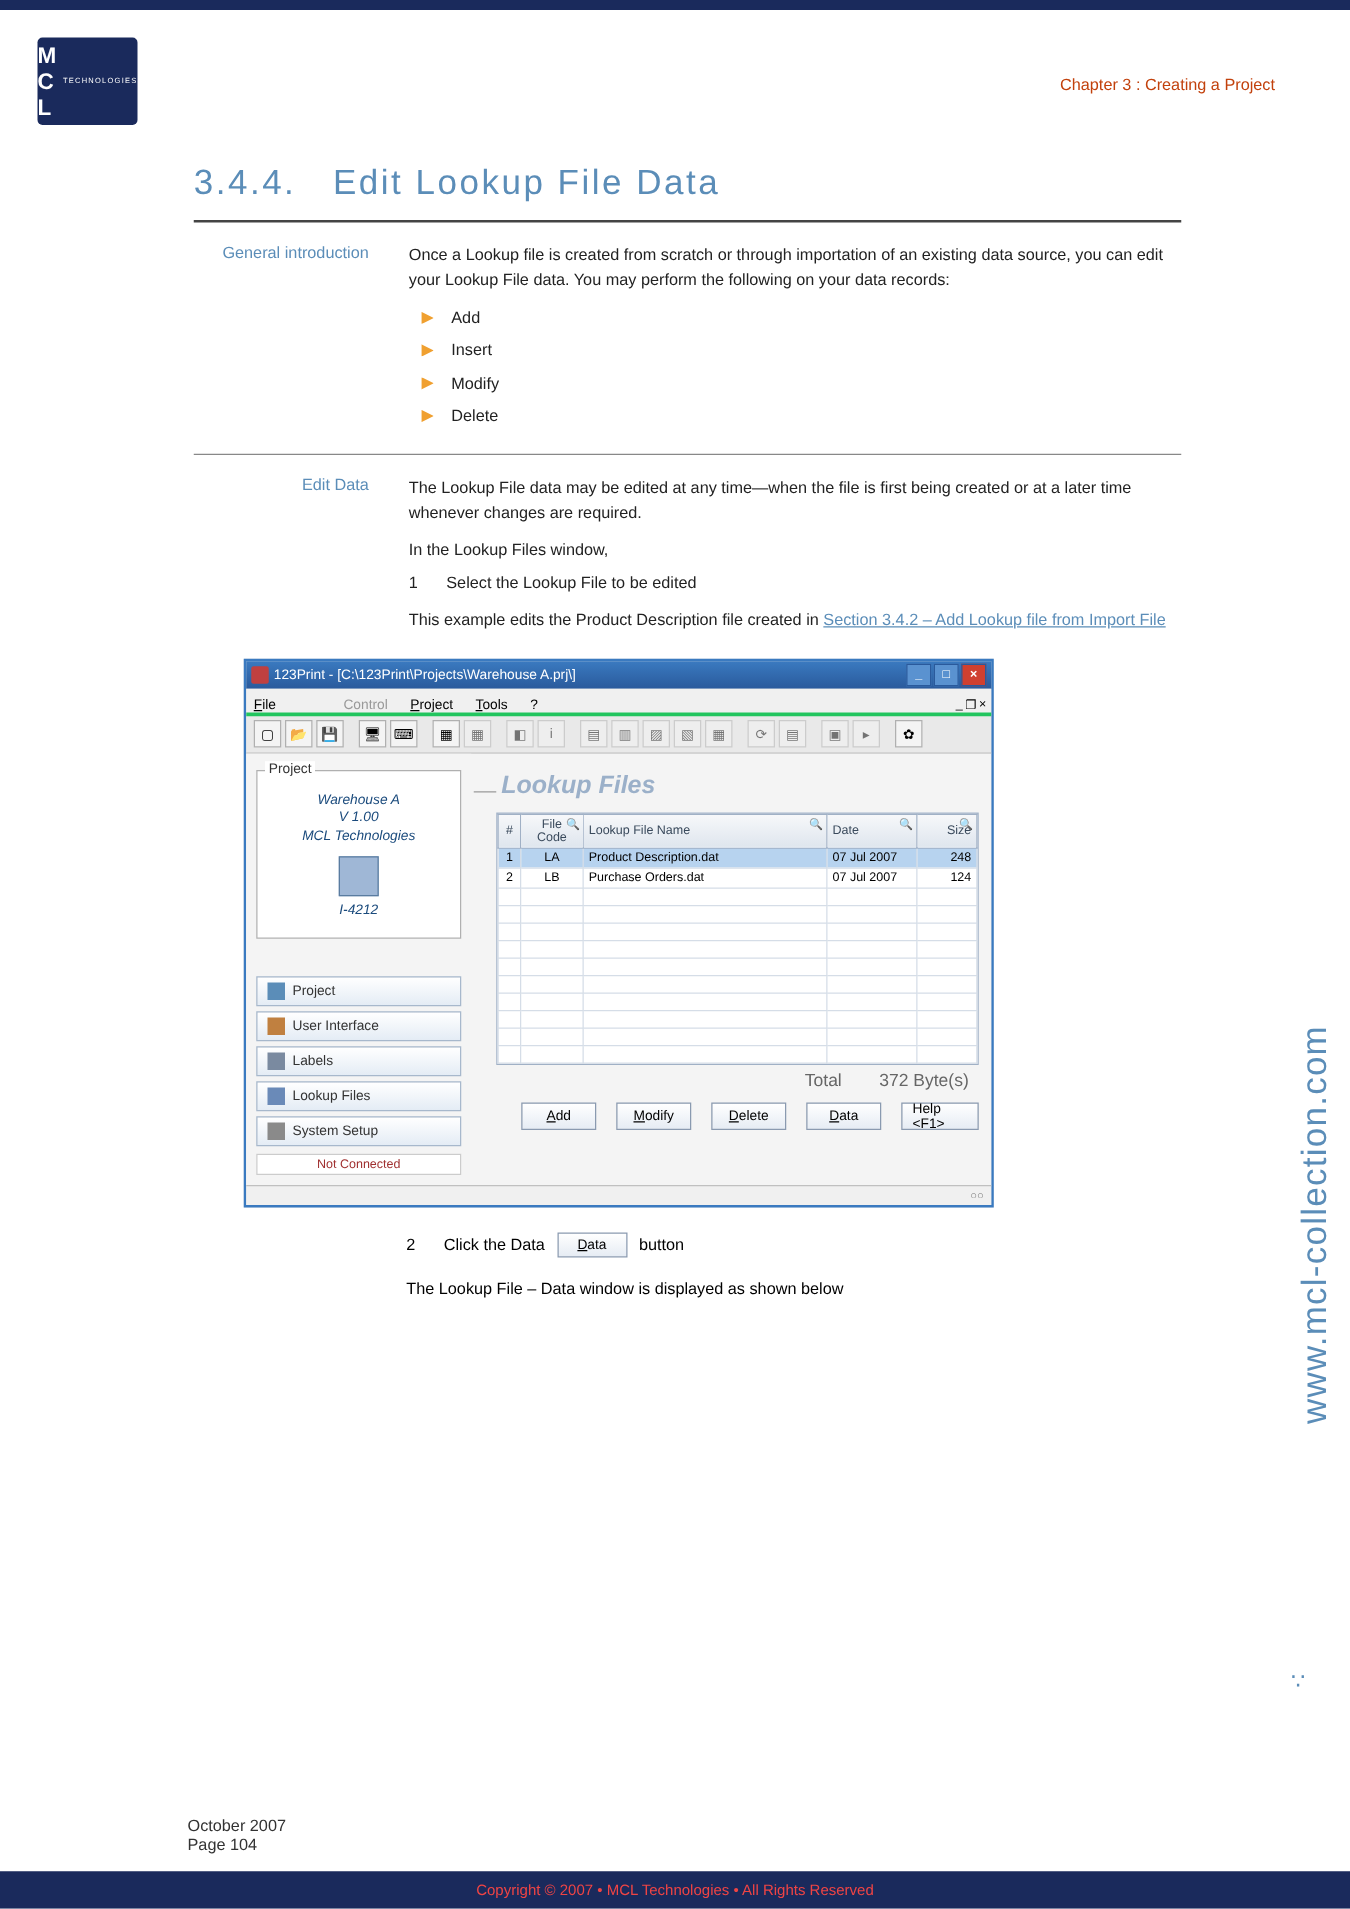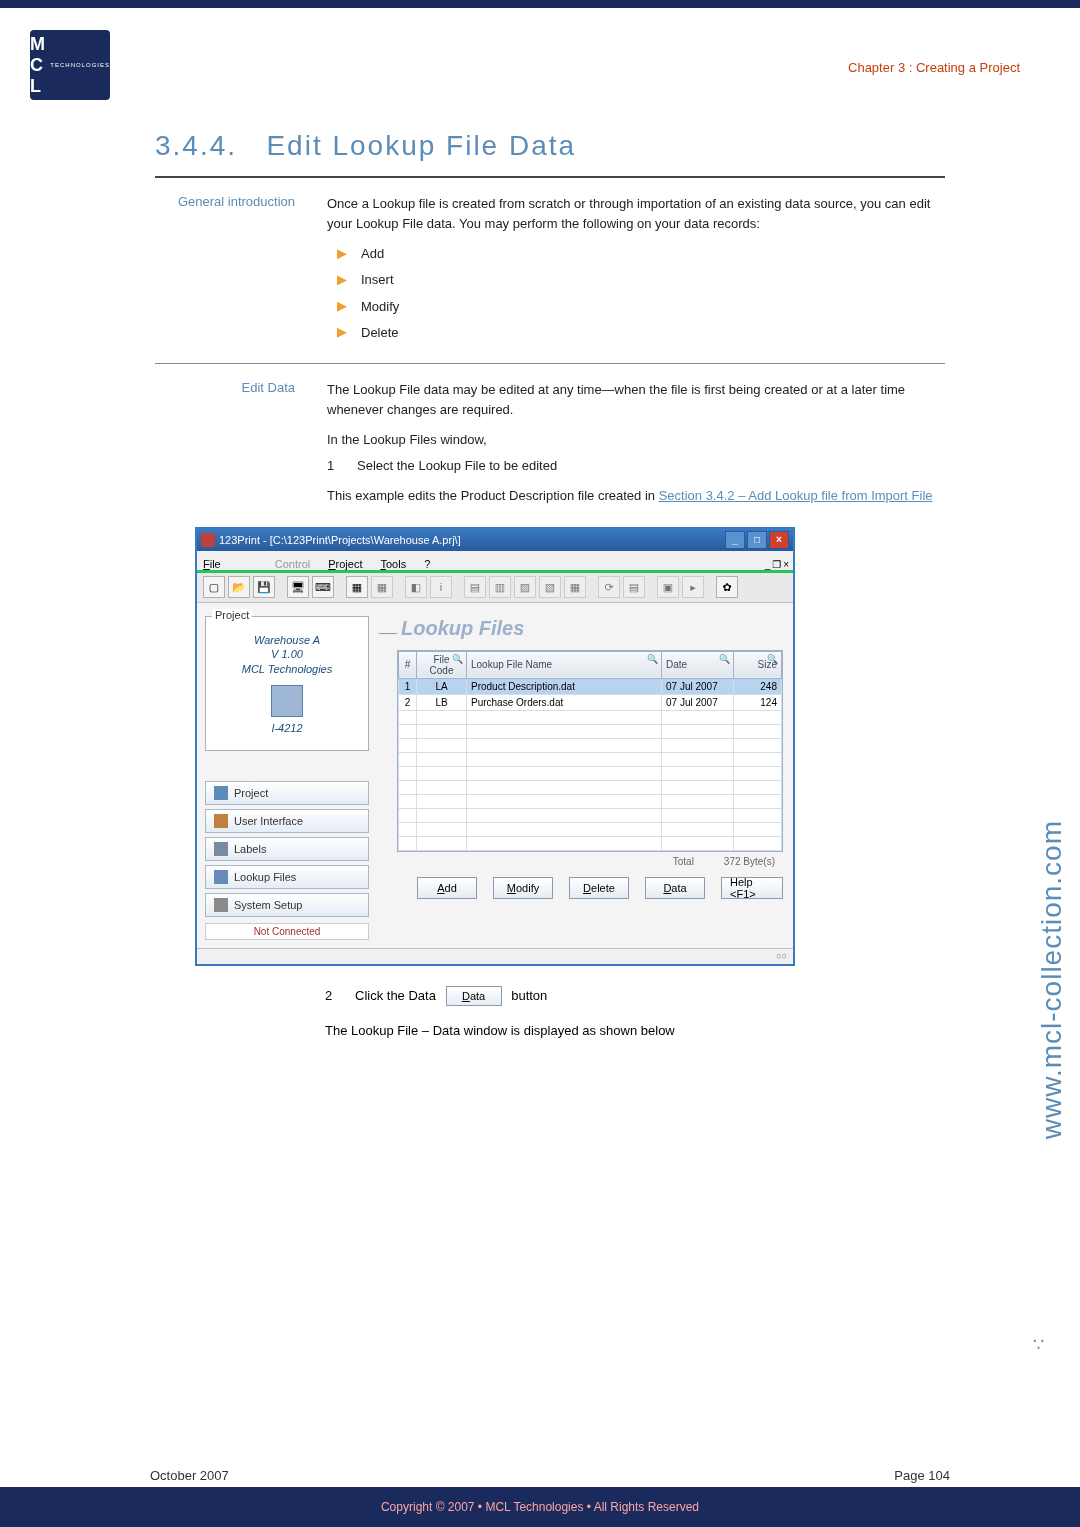--- a/index.html
+++ b/index.html
@@ -197,21 +197,21 @@
     position: relative;
   }
   .tbl td { border: 1px solid #d5dde7; padding: 2px 4px; height: 15px; }
   .tbl tr.sel td { background: #b7d3ef; }
   .tbl td.num, .tbl th.num { text-align:center; width: 18px;}
   .tbl td.sz, .tbl th.sz { text-align:right; width: 48px; }
   .tbl td.dt, .tbl th.dt { width: 72px; }
   .tbl td.fc, .tbl th.fc { width: 50px; text-align:center;}
   .mag { font-size: 9px; position:absolute; right:2px; top:2px; color:#666;}
   .tbl-empty-rows td { height: 14px; }
-  .total-row { display:flex; justify-content:flex-end; gap: 30px; font-size:10px; color:#666; padding: 4px 8px 2px; }
+  .total-row { display:flex; justify-content:flex-end; gap: 30px; font-size:14px; color:#666; padding: 4px 8px 2px; }
   .action-btns { display:flex; gap: 16px; margin: 8px 0 6px 40px; }
   .act-btn {
     min-width: 60px;
     height: 22px;
     font-size: 11px;
     border: 1px solid #8a9ab0;
     background: linear-gradient(#fff,#e6ecf4);
     display: inline-flex;
     align-items: center;
     justify-content: center;
@@ -239,29 +239,30 @@
   .side-dots { position:absolute; right: 30px; top: 1330px; color: #5b8db8; font-size: 18px; letter-spacing: 4px; writing-mode: vertical-rl; transform: rotate(180deg); }
   .footer-meta {
     position: absolute;
     bottom: 44px;
     left: 150px;
     width: 800px;
     display: flex;
     justify-content: space-between;
     font-size: 13px;
     color: #333;
+    flex-direction: column;
   }
   .copyright-bar {
     position: absolute;
     bottom: 0;
     left: 0;
     right: 0;
-    height: 40px;
+    height: 30px;
     background: #1a2a5c;
-    color: #fca5a5;
+    color: #ef4444;
     font-size: 12px;
     display: flex;
     align-items: center;
     justify-content: center;
   }
   u.menu-u { text-decoration: underline; }
 </style>
 </head>
 <body>
 

